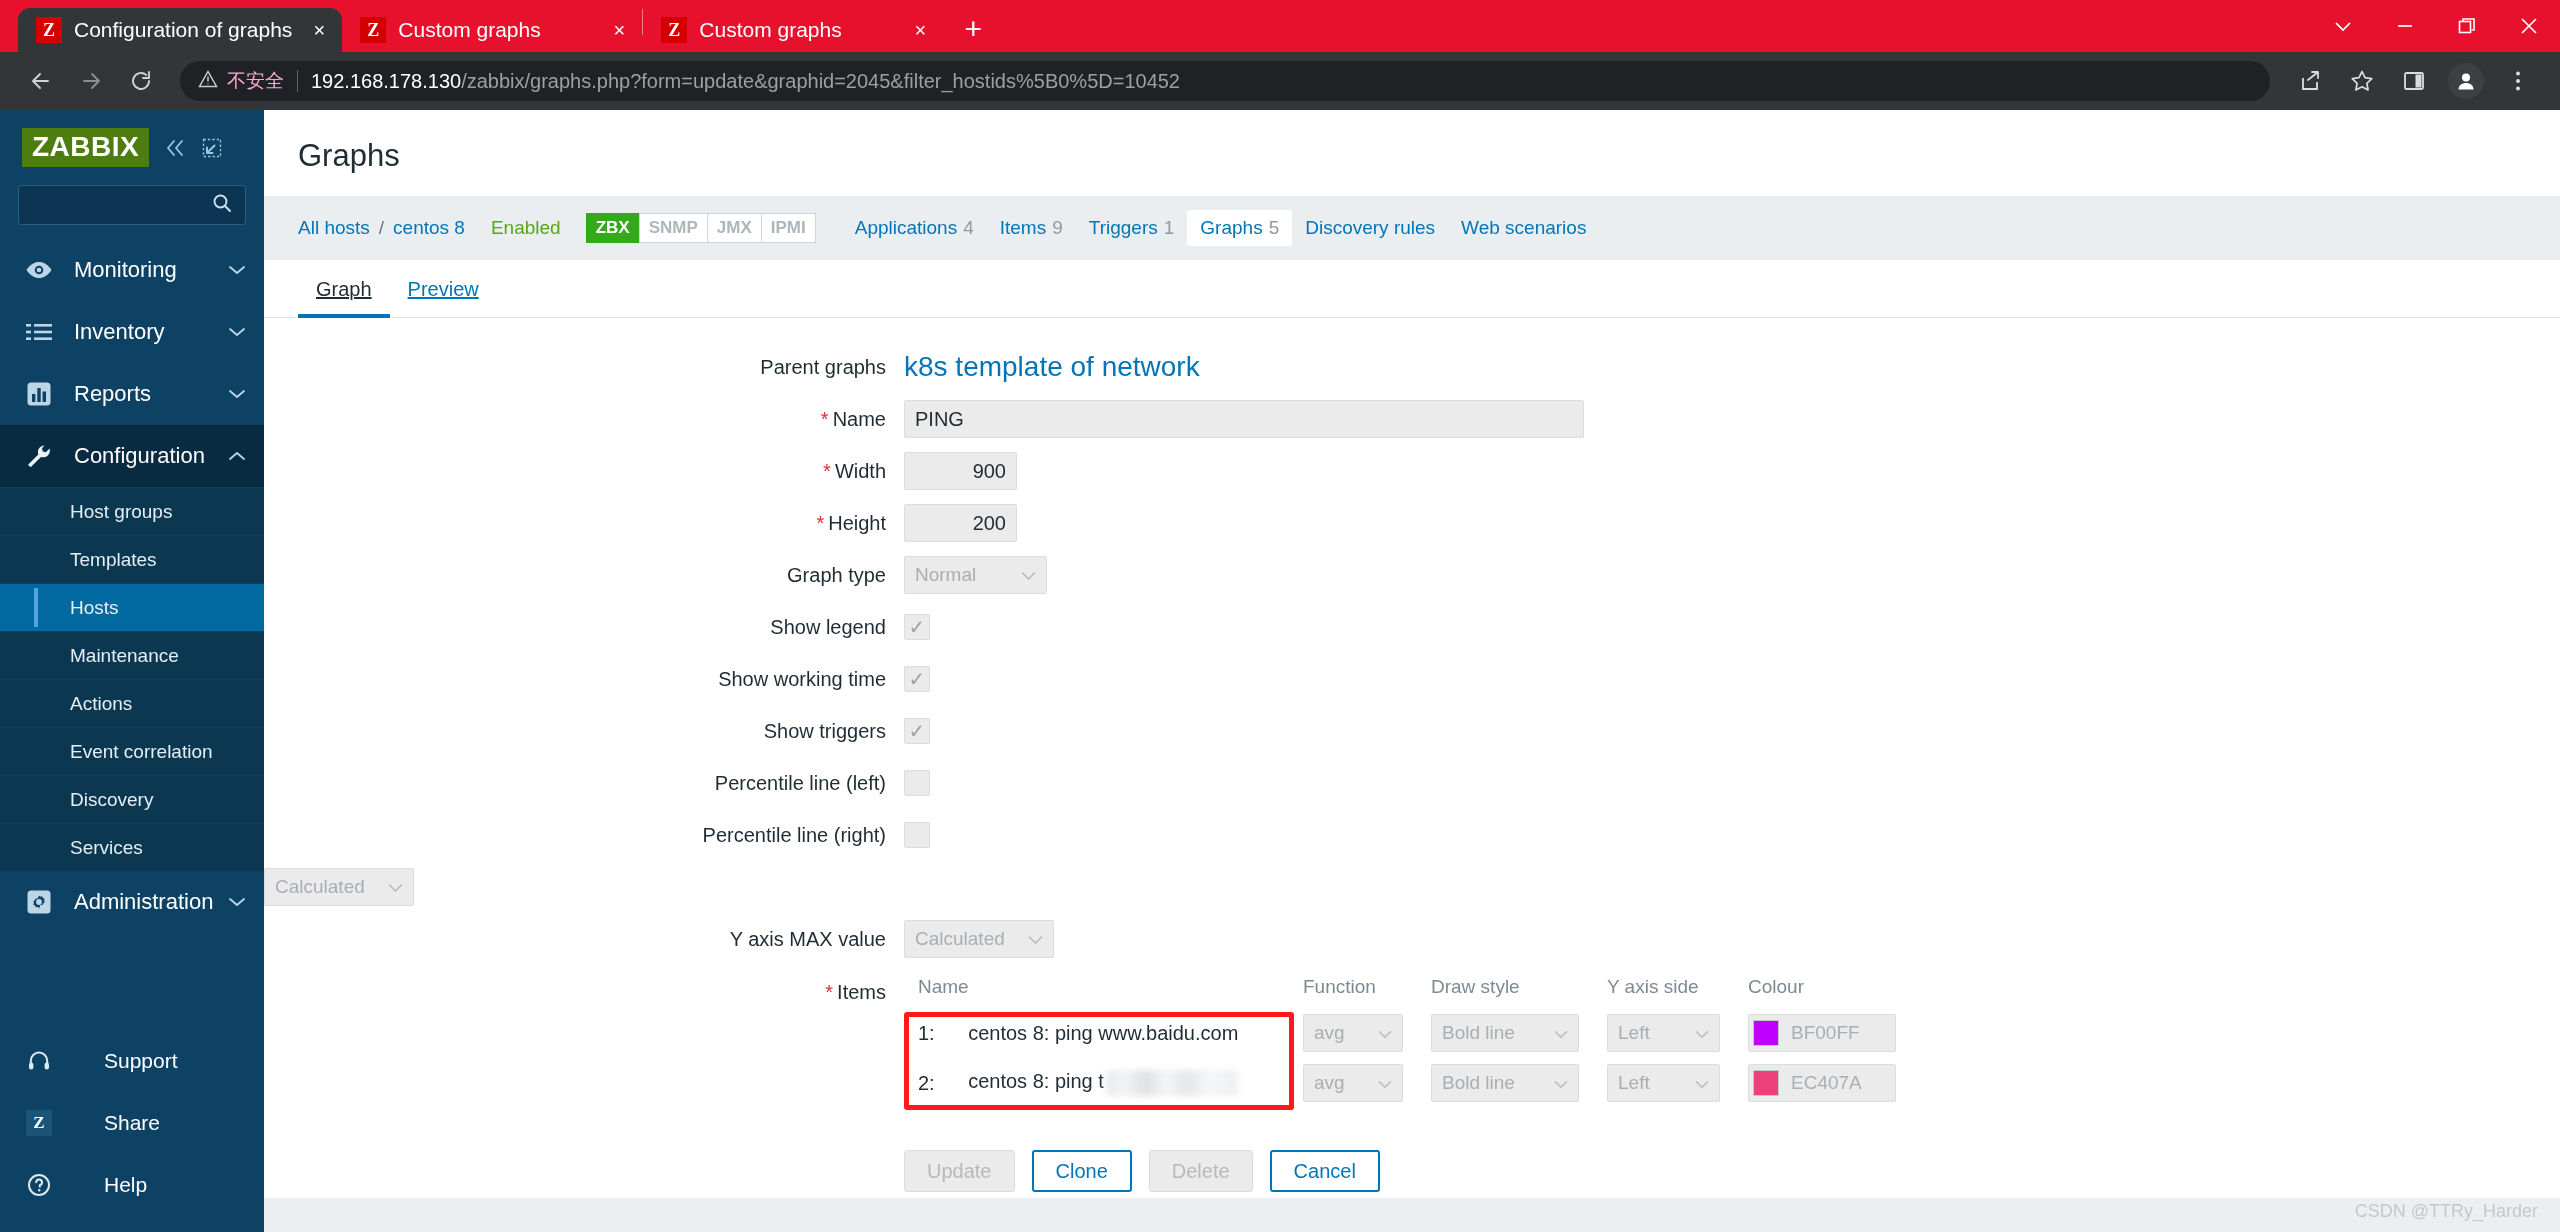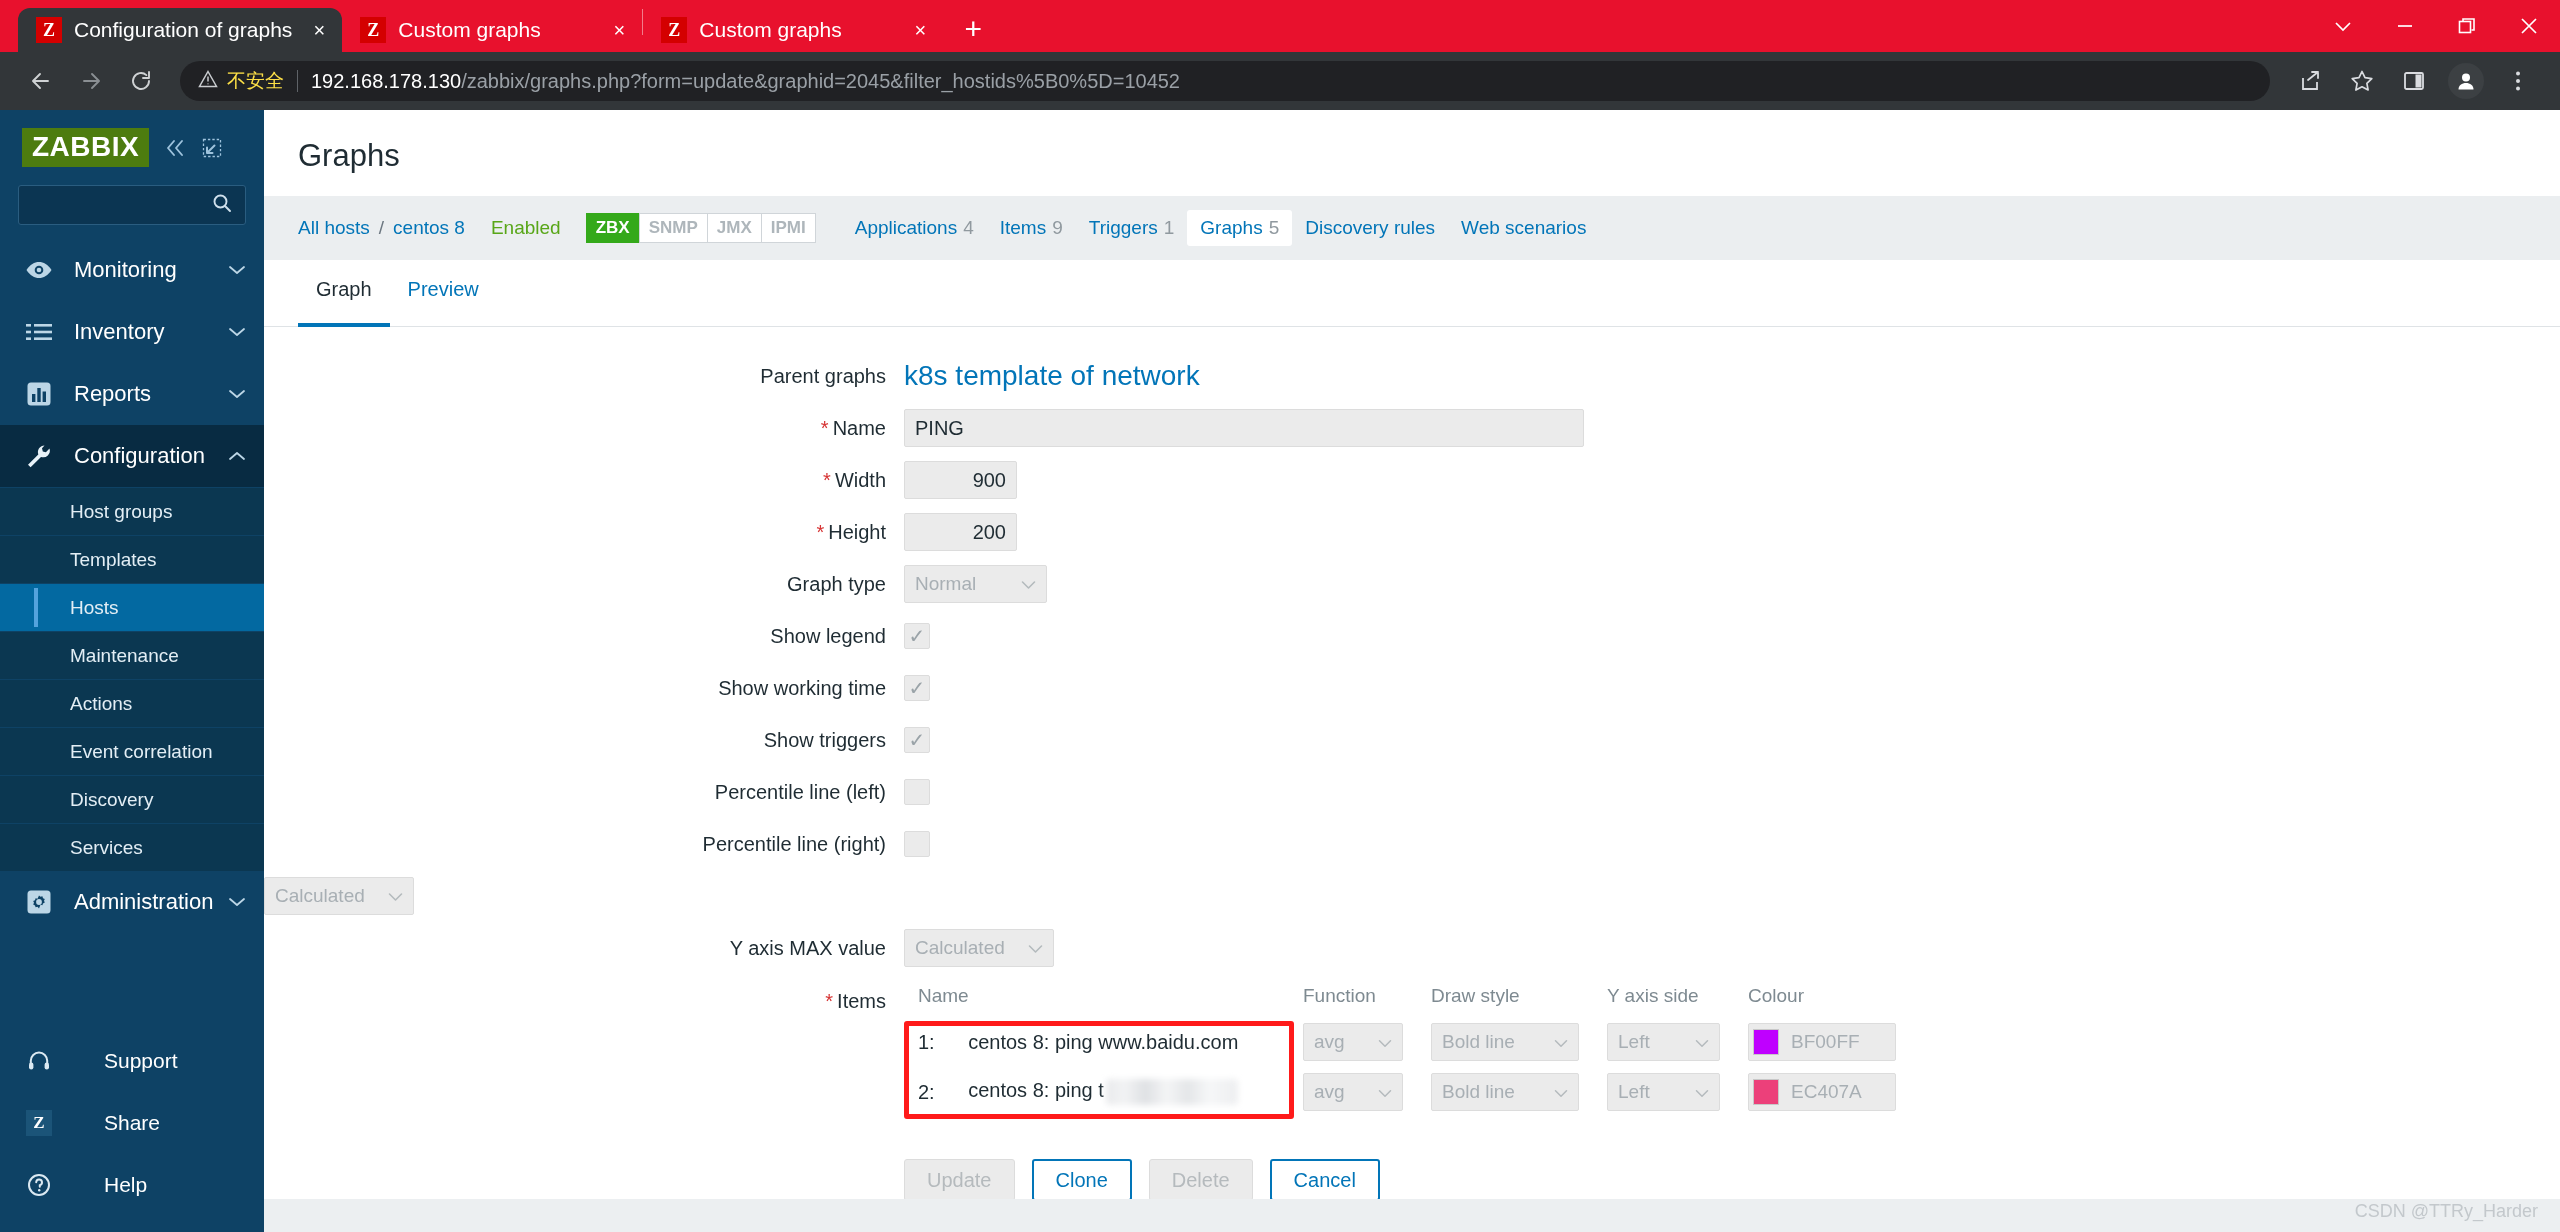--- a/index.html
+++ b/index.html
@@ -71,21 +71,21 @@
   }
   .navbtn {
     width: 50px; height: 50px; display: flex; align-items: center; justify-content: center;
     color: #cfd2d4; cursor: pointer; border-radius: 50%; flex: 0 0 50px;
   }
   .omnibox {
     flex: 1 1 auto; height: 40px; background: #202124; border-radius: 20px;
     display: flex; align-items: center; padding: 0 18px; margin: 0 14px;
     min-width: 0;
   }
-  .omni-warn { display: flex; align-items: center; color: #fde047; font-size: 19px; white-space: nowrap; }
+  .omni-warn { display: flex; align-items: center; color: #f9a8d4; font-size: 19px; white-space: nowrap; }
   .omni-warn .tri { margin-right: 9px; display: block; }
   .omni-divider { width: 1px; height: 22px; background: #5f6368; margin: 0 13px; flex: 0 0 1px; }
   .omni-url { font-size: 20px; color: #9aa0a6; white-space: nowrap; overflow: hidden; text-overflow: ellipsis; }
   .omni-url .host { color: #ffffff; }
   .tb-icons { display: flex; align-items: center; }
   .tb-ico { width: 52px; height: 52px; display: flex; align-items: center; justify-content: center; color: #dadce0; cursor: pointer; }
   .avatar {
     width: 36px; height: 36px; border-radius: 50%; background: #3c4043;
     display: flex; align-items: center; justify-content: center; color: #ffffff;
   }
@@ -172,22 +172,22 @@
     border-radius: 3px; white-space: nowrap;
   }
   .hb-navitem.active { background: #ffffff; }
   .hb-count { color: #90999f; margin-left: 6px; }
 
   .formtabs {
     display: flex; align-items: flex-end; padding: 0 0 0 34px;
     border-bottom: 1px solid #dfe3e6; background: #ffffff;
   }
   .ftab {
-    font-size: 20px; padding: 18px 18px 22px 18px; cursor: pointer;
-    color: #0275b8; border-bottom: 4px solid transparent; margin-bottom: -1px;
+    font-size: 20px; padding: 18px 18px 13px 18px; cursor: pointer;
+    color: #0275b8; border-bottom: 4px solid transparent; margin-bottom: -1px; text-decoration: underline;
   }
   .ftab.active { color: #1f2c33; border-bottom-color: #0275b8; }
 
   .formarea { padding: 30px 0 0 0; flex: 1 1 auto; overflow: hidden; }
   .frow { display: flex; align-items: flex-start; margin-bottom: 14px; }
   .flabel {
     width: 640px; flex: 0 0 640px; text-align: right; padding-right: 18px;
     font-size: 20px; color: #1f2c33; line-height: 38px;
   }
   .req { color: #d63333; margin-right: 4px; }

